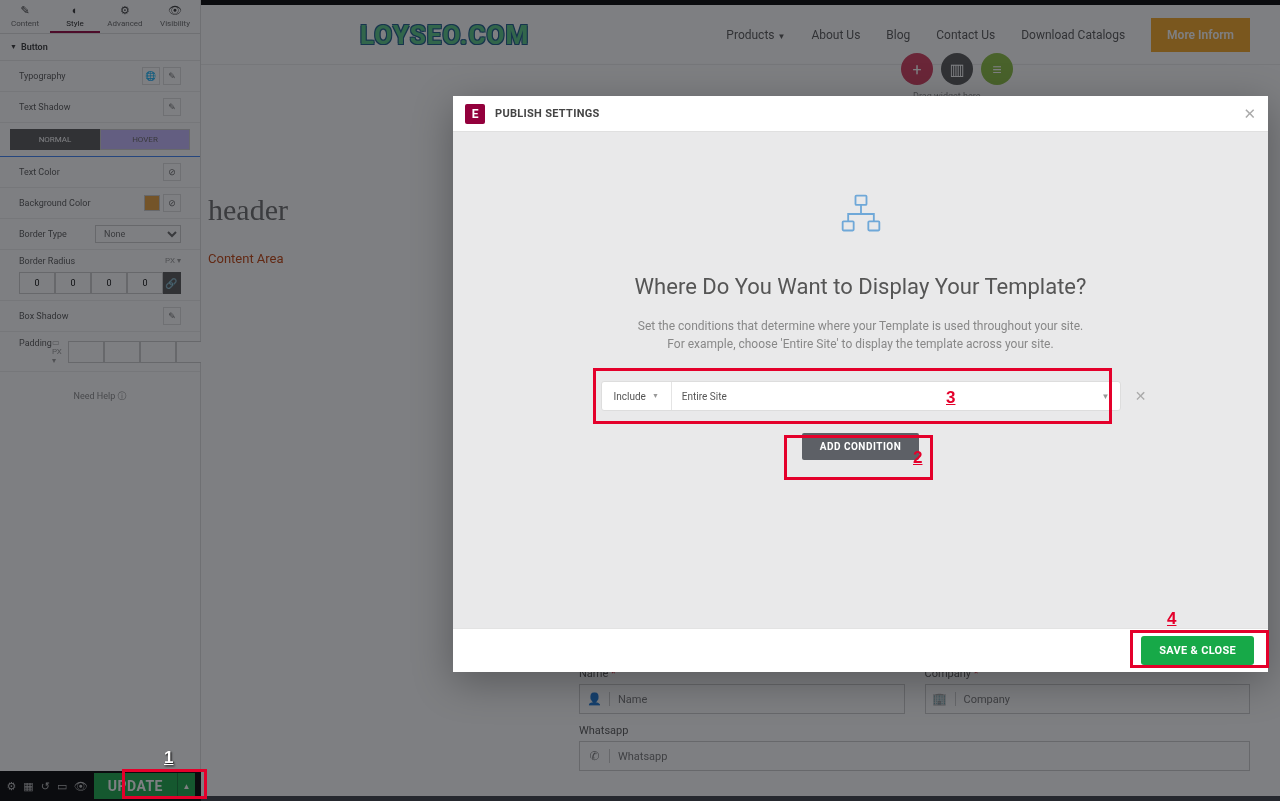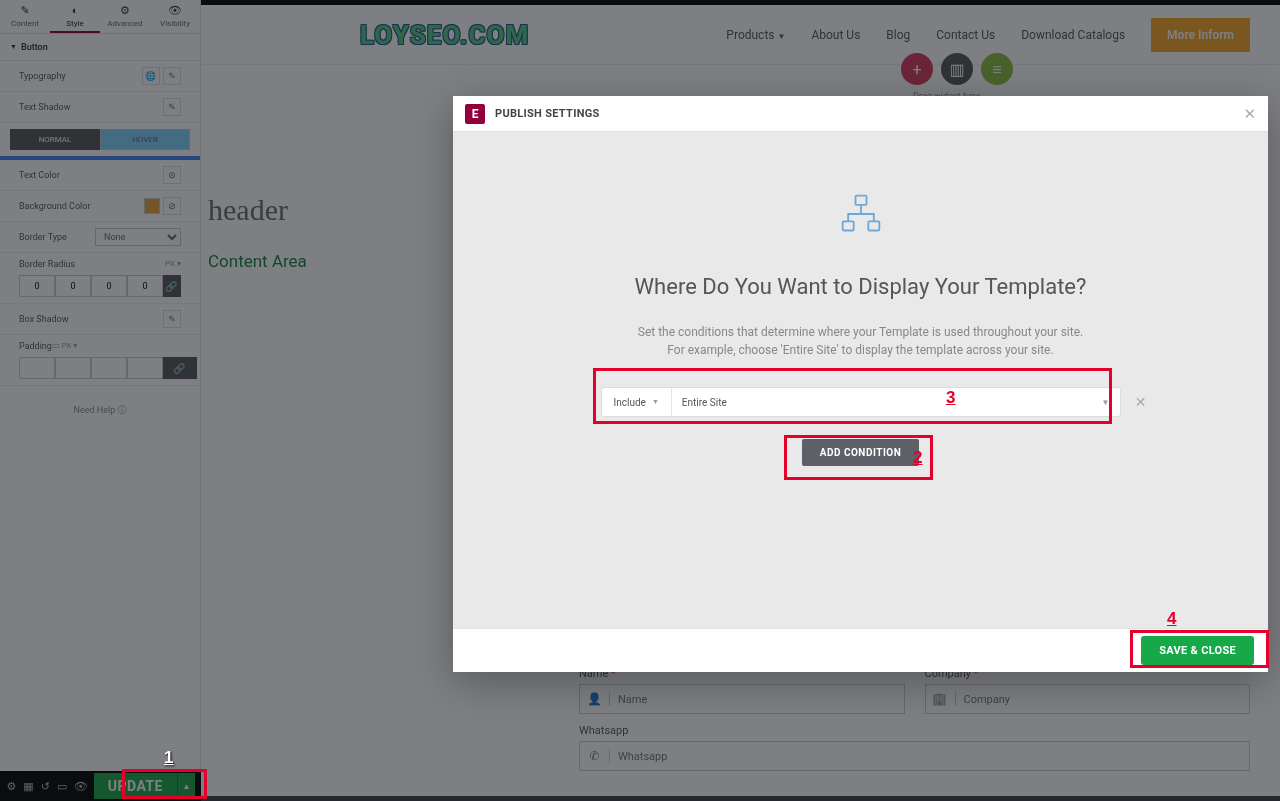--- a/index.html
+++ b/index.html
@@ -8,40 +8,40 @@
 .sidepanel{position:absolute;top:0;left:0;width:201px;height:796px;background:#fff;border-right:1px solid #ddd}
 .tabs{display:flex;border-bottom:1px solid #ddd}
 .tab{flex:1;text-align:center;padding:4px 0 3px;font-size:8px;color:#666;cursor:pointer}
 .tab .ico{display:block;font-size:11px;margin-bottom:2px;color:#333}
 .tab.active{border-bottom:2px solid #93003c;color:#222}
 .sect{padding:8px 10px;border-bottom:1px solid #e9e9e9;font-size:9px;color:#333;display:flex;align-items:center;gap:4px}
 .row{display:flex;align-items:center;justify-content:space-between;padding:6px 19px;border-bottom:1px solid #eee;font-size:9px;color:#555}
 .row .lab{flex:1}
 .iconbtn{width:18px;height:18px;border:1px solid #ddd;display:flex;align-items:center;justify-content:center;font-size:9px;color:#666;margin-left:3px;background:#fff}
 .toggle{display:flex}
-.toggle .opt{flex:1;text-align:center;font-size:8px;padding:5px 0;border:1px solid #ccc;background:#7dd3fc;color:#666}
+.toggle .opt{flex:1;text-align:center;font-size:8px;padding:5px 0;border:1px solid #ccc;background:#c4b5fd;color:#666}
 .toggle .opt.on{background:#555;color:#fff;border-color:#555}
 .color-sw{width:16px;height:16px;background:#e8a13a;border:1px solid #ccc}
 .sel{flex:1;max-width:90px;font-size:9px;padding:2px 4px;border:1px solid #ccc;background:#fff;color:#666}
 .radii{display:flex;gap:0}
 .radii input{width:36px;height:22px;border:1px solid #ccc;font-size:9px;text-align:center}
 .radii .link{width:34px;height:22px;background:#555;border:1px solid #555;color:#fff;display:flex;align-items:center;justify-content:center;font-size:10px}
 .help{padding:18px 10px;font-size:9px;color:#888;text-align:center}
 .bottombar{position:absolute;left:0;bottom:0;width:201px;height:30px;background:#000;display:flex;align-items:center;padding:0 6px;gap:6px}
 .bottombar .bi{width:16px;height:16px;color:#bbb;font-size:11px;display:flex;align-items:center;justify-content:center}
 .update{margin-left:auto;display:flex}
 .update .btn{background:#17a948;color:#fff;font-size:14px;font-weight:700;padding:5px 14px;letter-spacing:.5px}
 .update .drop{background:#17a948;color:#fff;width:18px;display:flex;align-items:center;justify-content:center;border-left:1px solid #0e7a33;font-size:8px}
 .canvas{position:absolute;left:201px;top:5px;right:0;bottom:5px;background:#fff}
 .sitehead{position:absolute;top:0;left:0;right:0;height:60px;display:flex;align-items:center;gap:26px;padding:0 30px;border-bottom:1px solid #eee;color:#555;font-size:12px}
 .sitehead .sp{flex:1}
 .moreinfo{background:#f5a623;color:#fff;padding:10px 16px;font-size:12px;font-weight:600}
 .watermark{position:absolute;top:20px;left:360px;font-size:26px;font-weight:800;letter-spacing:1px;color:#57c785;text-shadow:1px 1px 0 #1a5a8a,-1px -1px 0 #1a5a8a,1px -1px 0 #1a5a8a,-1px 1px 0 #1a5a8a}
 .headerlbl{position:absolute;top:188px;left:7px;font-size:30px;color:#6a6a6a;font-family:Georgia,serif}
-.contentarea{position:absolute;top:246px;left:7px;font-size:17px;color:#15803d}
+.contentarea{position:absolute;top:246px;left:7px;font-size:13px;color:#c2410c}
 .circles{position:absolute;top:48px;left:700px;display:flex;gap:8px}
 .circ{width:32px;height:32px;border-radius:50%;display:flex;align-items:center;justify-content:center;color:#fff;font-size:16px}
 .c1{background:#d23a5b}.c2{background:#555}.c3{background:#8abf3e}
 .dragwidget{position:absolute;top:86px;left:712px;font-size:9px;color:#888}
 .form{position:absolute;left:378px;top:662px;right:30px;color:#444;font-size:11px}
 .form .frow{display:flex;gap:20px;margin-bottom:10px}
 .form .fcol{flex:1}
 .form label{font-size:11px;color:#555}
 .form .req{color:#d23}
 .form .inp{display:flex;align-items:center;border:1px solid #ccc;height:30px;margin-top:4px;background:#fff}
@@ -49,21 +49,21 @@
 .form .inp input{border:none;flex:1;padding:0 8px;font-size:11px;outline:none}
 .overlay{position:absolute;inset:0;background:rgba(20,22,28,.55)}
 .modal{position:absolute;left:453px;top:96px;width:815px;height:576px;background:#e9e9ea;border-radius:2px;box-shadow:0 10px 40px rgba(0,0,0,.3);display:flex;flex-direction:column}
 .modal-head{height:36px;background:#fff;display:flex;align-items:center;padding:0 12px;border-bottom:1px solid #e0e0e0}
 .elogo{width:20px;height:20px;background:#93003c;color:#fff;border-radius:2px;display:flex;align-items:center;justify-content:center;font-size:12px;font-weight:700;margin-right:10px}
 .modal-title{font-size:11px;font-weight:700;color:#444;letter-spacing:.3px}
 .modal-close{margin-left:auto;font-size:15px;color:#aaa;cursor:pointer}
 .modal-body{flex:1;display:flex;flex-direction:column;align-items:center;padding:60px 30px 20px;text-align:center}
 .diagram{margin-bottom:34px}
 .diagram svg{width:44px;height:44px}
-.mh1{font-size:22px;color:#555;margin-bottom:24px}
+.mh1{font-size:22px;color:#555;margin-bottom:18px}
 .msub{font-size:12px;color:#888;line-height:1.5;max-width:520px}
 .cond-wrap{margin-top:28px;width:520px;position:relative}
 .cond{display:flex;align-items:center;background:#fff;border:1px solid #ddd;border-radius:3px;height:30px;position:relative}
 .cond .csel{font-size:10px;color:#555;padding:0 12px;border-right:1px solid #e4e4e4;height:100%;display:flex;align-items:center;gap:6px}
 .cond .csel .car{font-size:7px;color:#999}
 .cond .cval{flex:1;font-size:10px;color:#555;padding:0 10px;display:flex;align-items:center}
 .cond .cval .car{margin-left:auto;font-size:8px;color:#999}
 .cond-x{position:absolute;right:-26px;top:7px;color:#aaa;font-size:14px;cursor:pointer}
 .addcond{margin-top:22px;background:#5d6066;color:#fff;font-size:10px;font-weight:700;padding:8px 18px;letter-spacing:.5px;border:none;border-radius:2px}
 .modal-foot{height:44px;background:#fff;display:flex;align-items:center;justify-content:flex-end;padding:0 14px;border-top:1px solid #e3e3e3}
@@ -97,21 +97,21 @@
     </div>
   <div class="row">
       <span class="lab">Typography</span>
       <span class="iconbtn">🌐</span>
       <span class="iconbtn">✎</span>
     </div>
   <div class="row">
       <span class="lab">Text Shadow</span>
       <span class="iconbtn">✎</span>
     </div>
-  <div style="padding:6px 10px;border-bottom:4px solid #3b82f6">
+  <div style="padding:6px 10px;border-bottom:1px solid #3b82f6">
     <div class="toggle">
       <div class="opt on">NORMAL</div>
       <div class="opt">HOVER</div>
     </div>
   </div>
   <div class="row">
       <span class="lab">Text Color</span>
       <span class="iconbtn">⊘</span>
     </div>
   <div class="row">
@@ -133,21 +133,21 @@
       <input value="0" style="">
       <input value="0" style="">
       <input value="0" style="">
       <span class="link">🔗</span>
     </div>
   </div>
   <div class="row">
       <span class="lab">Box Shadow</span>
       <span class="iconbtn">✎</span>
     </div>
-  <div class="row" style="flex-direction:column;align-items:flex-start;gap:6px">
+  <div class="row" style="flex-direction:row;align-items:center;gap:6px">
     <div style="display:flex;justify-content:space-between">
         <span>Padding</span>
         <span style="font-size:8px;color:#999">▭ PX ▾</span>
       </div>
     <div class="radii">
       <input style="">
       <input style="">
       <input style="">
       <input style="">
       <span class="link">🔗</span>

